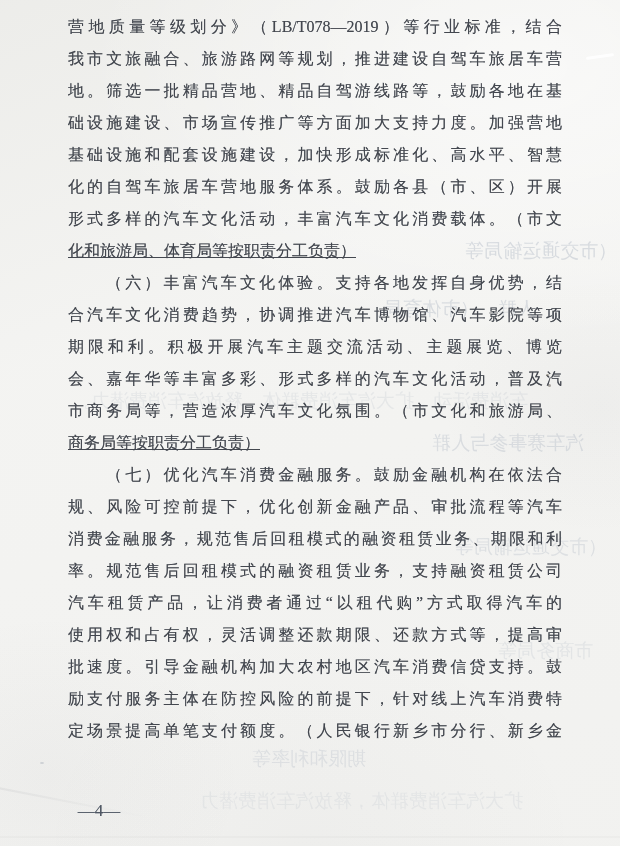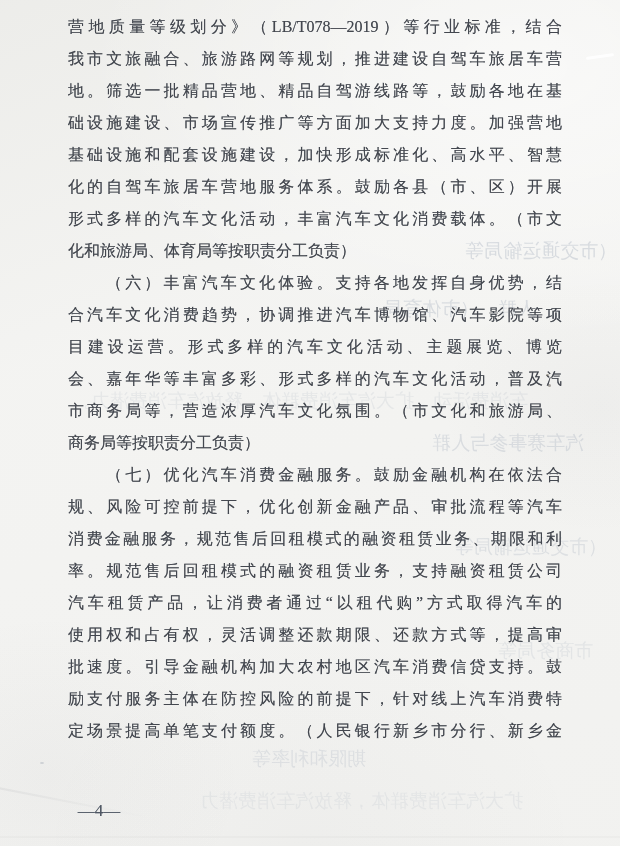--- a/index.html
+++ b/index.html
@@ -30,21 +30,21 @@
   .line{
     height:32px;
     line-height:32px;
     font-size:16px;
     text-align:justify;
     text-align-last:justify;
     text-justify:inter-ideograph;
     text-shadow:0 0 0.6px rgba(64,69,77,0.55);
   }
   .line.indent{ text-indent:38px; }
-  .line.short{ text-align-last:left; }
+  .line.short{ text-align-last:left;text-decoration:underline; }
   .ghost{
     position:absolute;
     font-size:19px;
     line-height:22px;
     color:#94a0b2;
     transform:scaleX(-1);
     filter:blur(0.5px);
     white-space:nowrap;
     pointer-events:none;
   }
@@ -97,21 +97,21 @@
       <div class="line">营地质量等级划分》（LB/T078—2019）等行业标准，结合</div>
       <div class="line">我市文旅融合、旅游路网等规划，推进建设自驾车旅居车营</div>
       <div class="line">地。筛选一批精品营地、精品自驾游线路等，鼓励各地在基</div>
       <div class="line">础设施建设、市场宣传推广等方面加大支持力度。加强营地</div>
       <div class="line">基础设施和配套设施建设，加快形成标准化、高水平、智慧</div>
       <div class="line">化的自驾车旅居车营地服务体系。鼓励各县（市、区）开展</div>
       <div class="line">形式多样的汽车文化活动，丰富汽车文化消费载体。（市文</div>
       <div class="line short">化和旅游局、体育局等按职责分工负责）</div>
       <div class="line indent">（六）丰富汽车文化体验。支持各地发挥自身优势，结</div>
       <div class="line">合汽车文化消费趋势，协调推进汽车博物馆、汽车影院等项</div>
-      <div class="line">目建设运营。形式多样的汽车文化活动、主题展览、博览</div>
+      <div class="line">期限和利。积极开展汽车主题交流活动、主题展览、博览</div>
       <div class="line">会、嘉年华等丰富多彩、形式多样的汽车文化活动，普及汽</div>
       <div class="line">市商务局等，营造浓厚汽车文化氛围。（市文化和旅游局、</div>
       <div class="line short">商务局等按职责分工负责）</div>
       <div class="line indent">（七）优化汽车消费金融服务。鼓励金融机构在依法合</div>
       <div class="line">规、风险可控前提下，优化创新金融产品、审批流程等汽车</div>
       <div class="line">消费金融服务，规范售后回租模式的融资租赁业务、期限和利</div>
       <div class="line">率。规范售后回租模式的融资租赁业务，支持融资租赁公司</div>
       <div class="line">汽车租赁产品，让消费者通过“以租代购”方式取得汽车的</div>
       <div class="line">使用权和占有权，灵活调整还款期限、还款方式等，提高审</div>
       <div class="line">批速度。引导金融机构加大农村地区汽车消费信贷支持。鼓</div>

